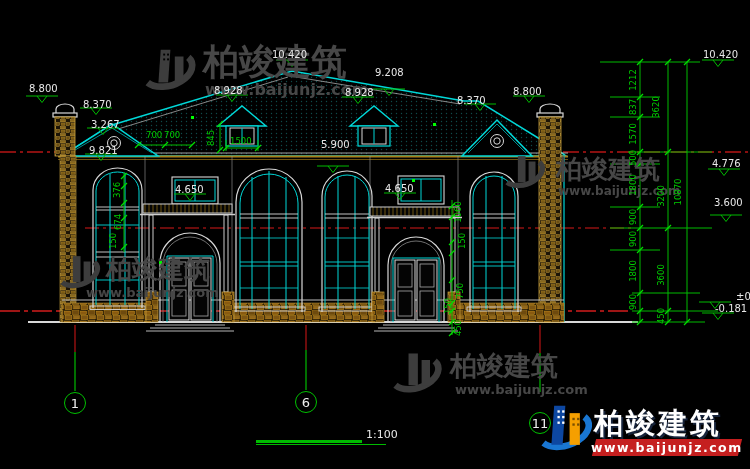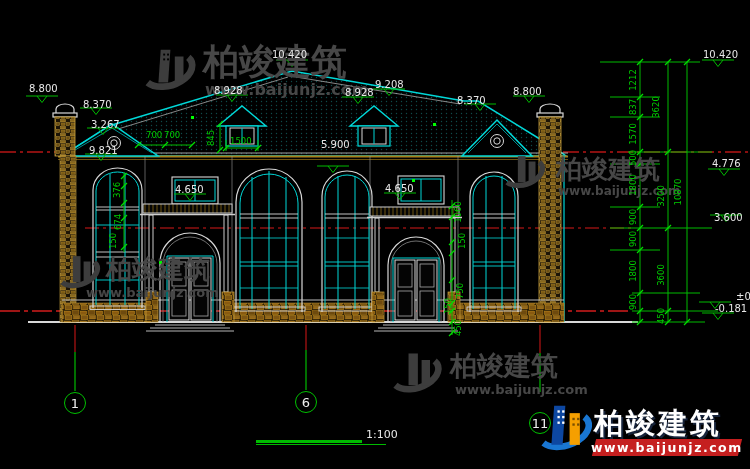--- a/index.html
+++ b/index.html
@@ -350,30 +350,30 @@
     <span class="wm cn" style="left:450px;top:348px;font-size:27px">柏竣建筑</span>
     <span class="wm url" style="left:455px;top:382px;font-size:13px">www.baijunjz.com</span>
   </div>
 
   <span class="lbl" style="left:29px;top:84px">8.800</span>
   <span class="lbl" style="left:83px;top:100px">8.370</span>
   <span class="lbl" style="left:91px;top:120px">3.267</span>
   <span class="lbl" style="left:89px;top:146px">9.821</span>
   <span class="lbl" style="left:214px;top:86px">8.928</span>
   <span class="lbl" style="left:272px;top:50px">10.420</span>
-  <span class="lbl" style="left:375px;top:80px">9.208</span>
+  <span class="lbl" style="left:375px;top:68px">9.208</span>
   <span class="lbl" style="left:345px;top:88px">8.928</span>
   <span class="lbl" style="left:457px;top:96px">8.370</span>
   <span class="lbl" style="left:513px;top:87px">8.800</span>
   <span class="lbl" style="left:321px;top:140px">5.900</span>
   <span class="lbl" style="left:175px;top:185px">4.650</span>
   <span class="lbl" style="left:385px;top:184px">4.650</span>
   <span class="lbl" style="left:703px;top:50px">10.420</span>
   <span class="lbl" style="left:712px;top:159px">4.776</span>
-  <span class="lbl" style="left:714px;top:213px">3.600</span>
+  <span class="lbl" style="left:714px;top:198px">3.600</span>
   <span class="lbl" style="left:736px;top:292px">±0.000</span>
   <span class="lbl" style="left:715px;top:304px">-0.181</span>
 
   <span class="dim" style="left:146px;top:131px">700</span>
   <span class="dim" style="left:164px;top:131px">700</span>
   <span class="dim" style="left:230px;top:137px">1500</span>
   <span class="dim vd" style="left:211px;top:138px">845</span>
 
   <span class="dim vd" style="left:117px;top:190px">376</span>
   <span class="dim vd" style="left:118px;top:222px">674</span>

